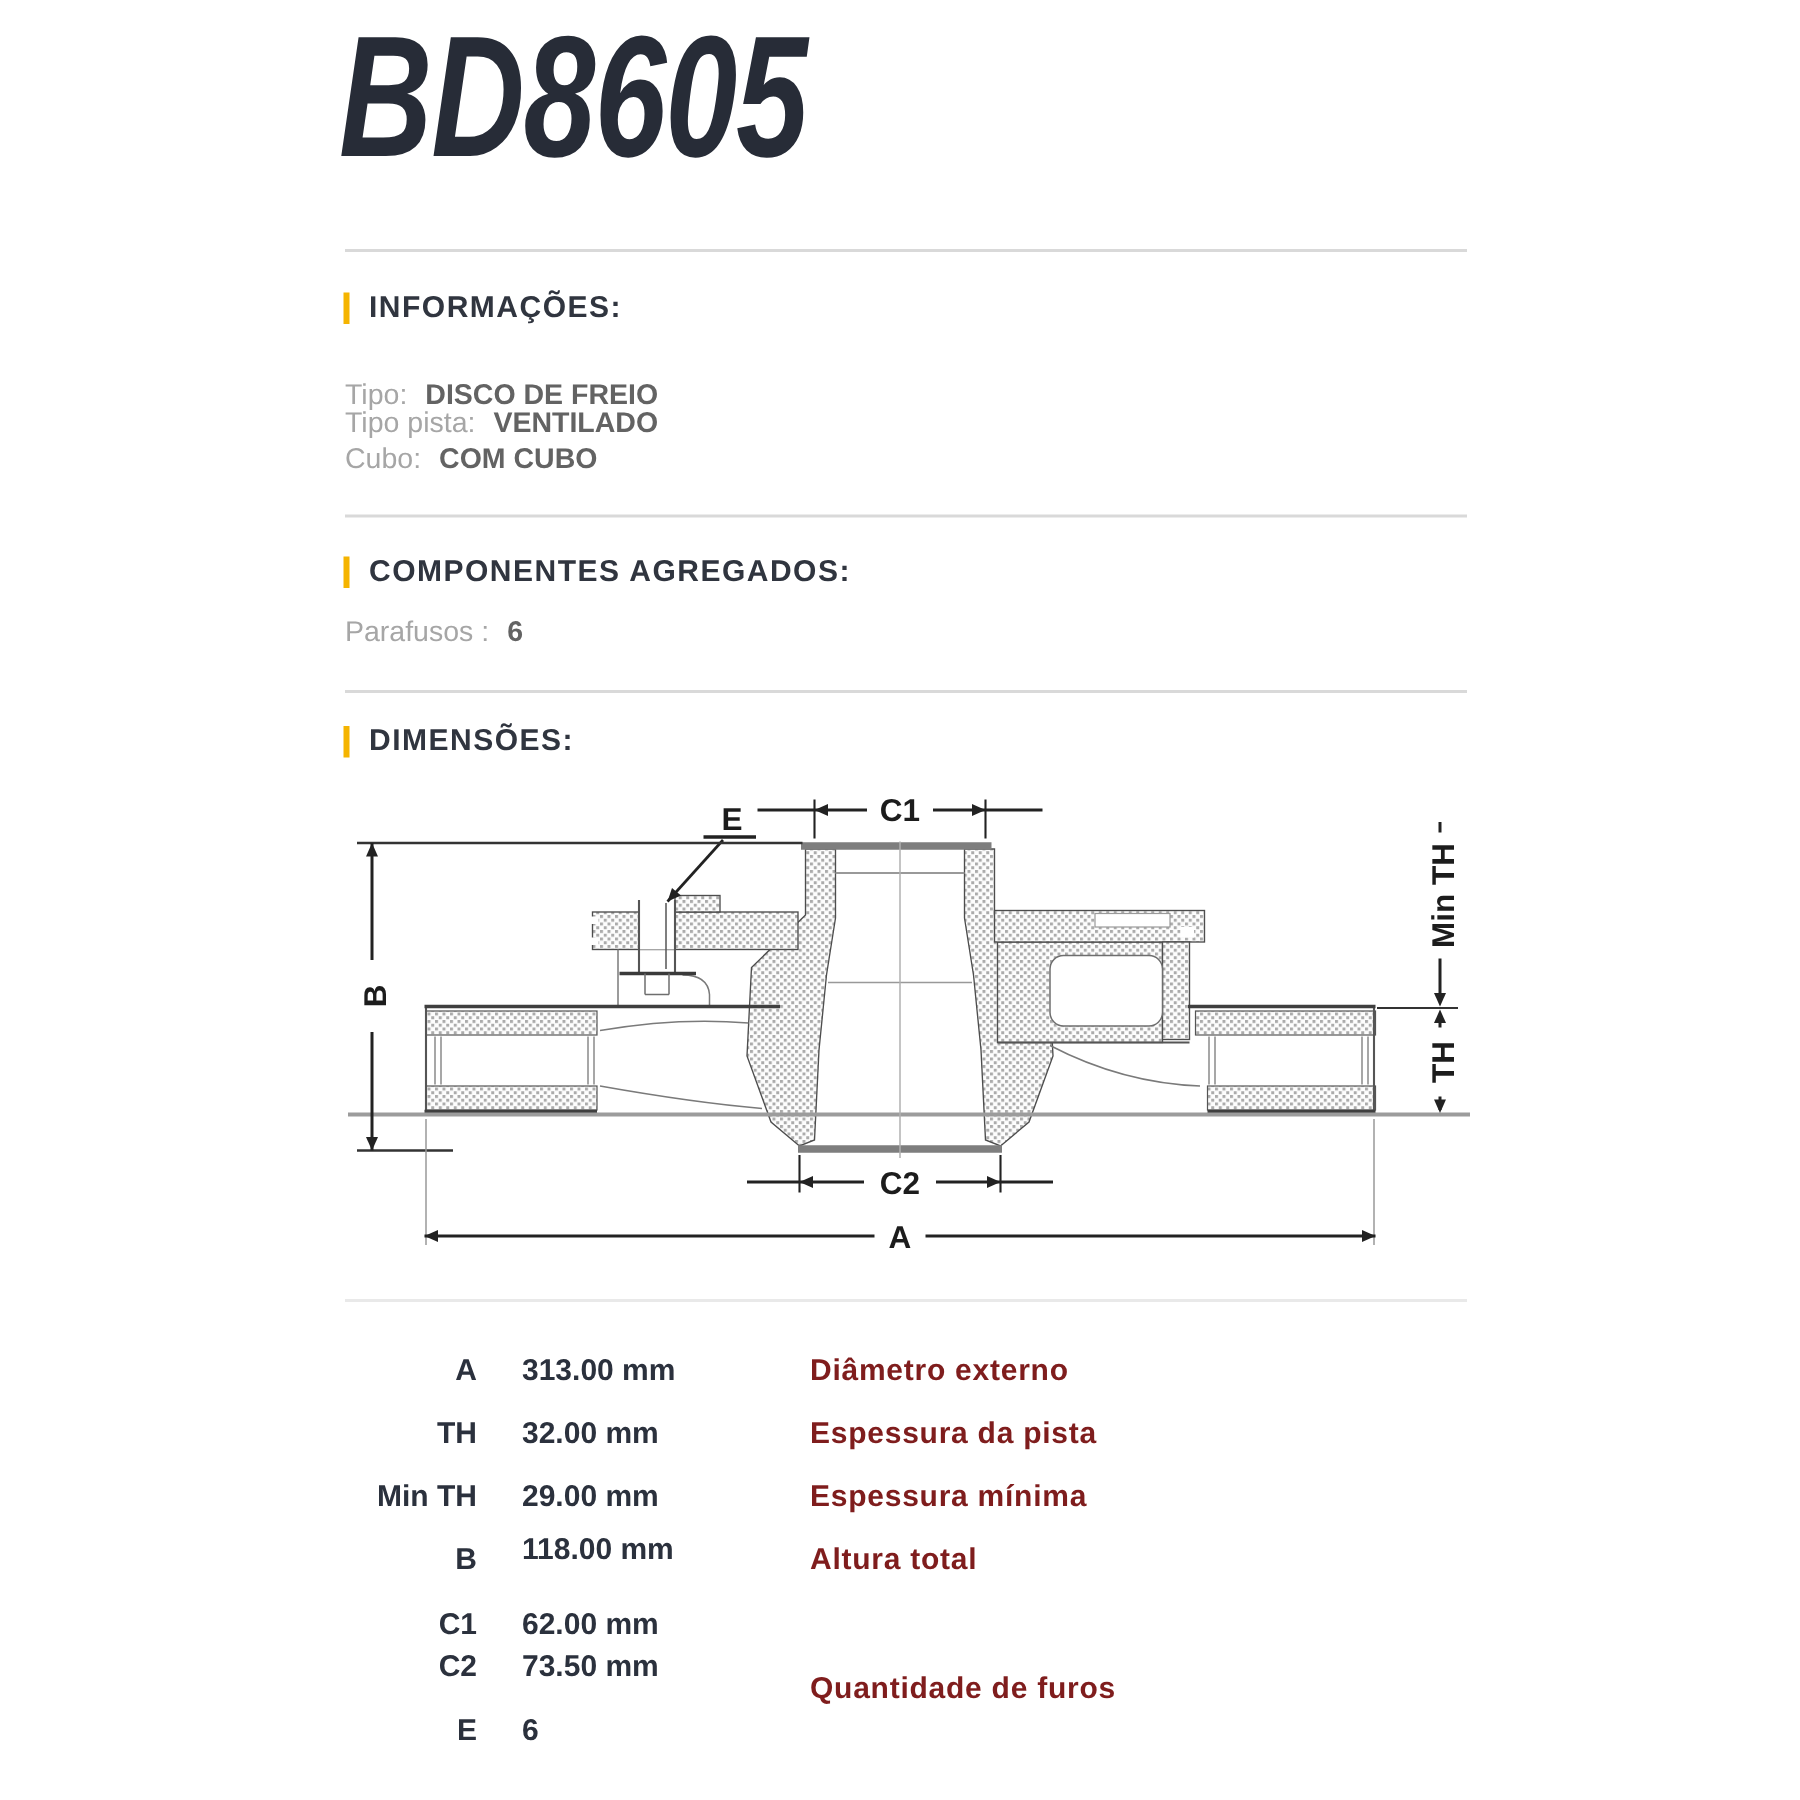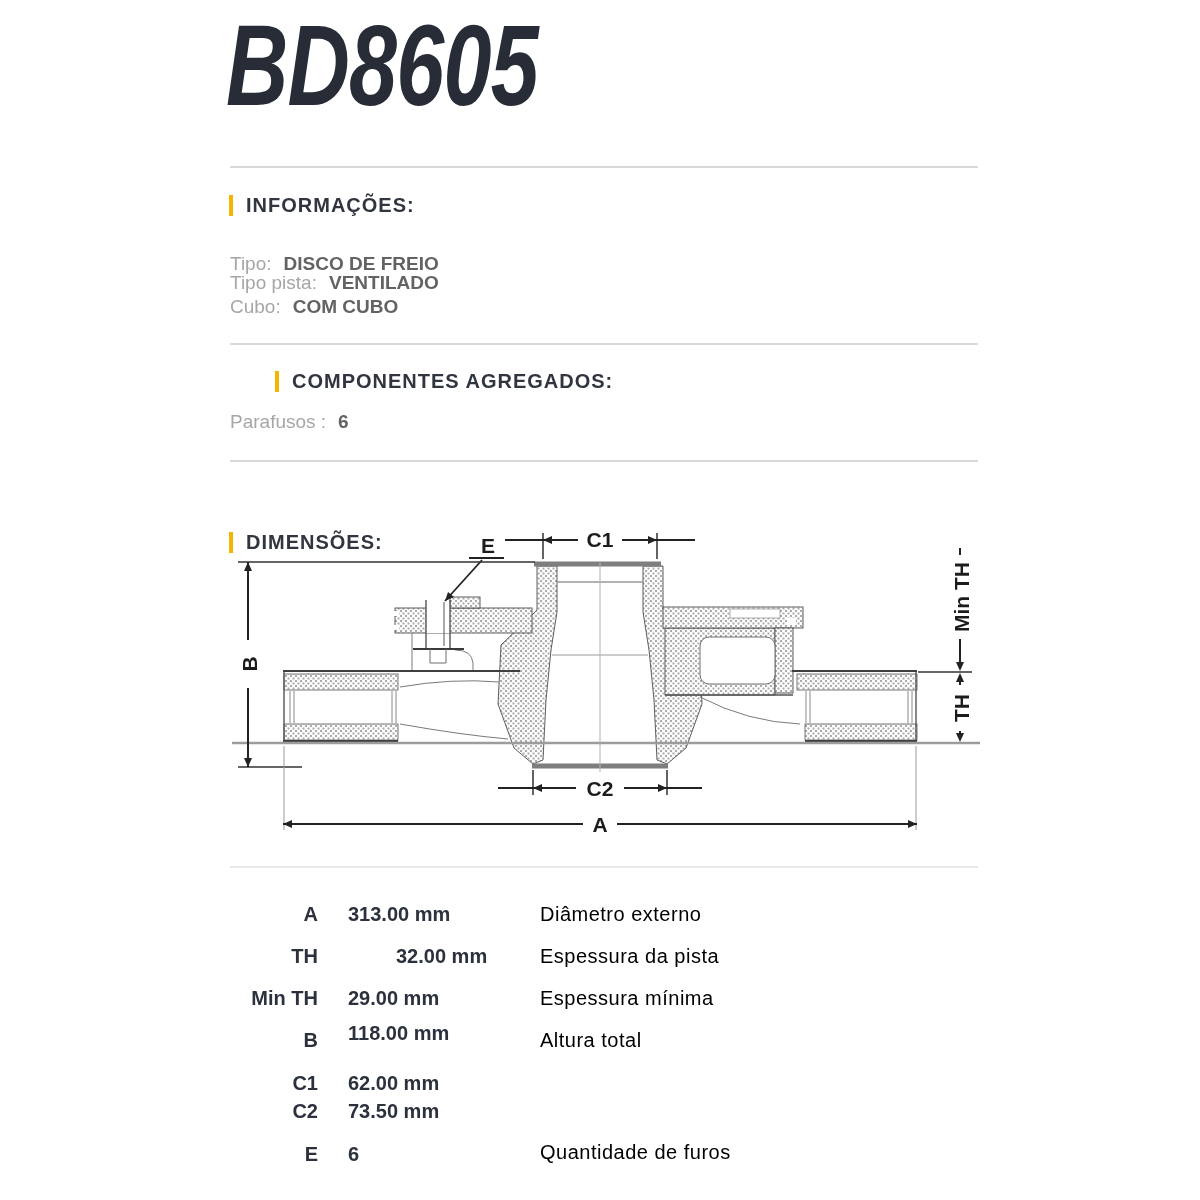--- a/index.html
+++ b/index.html
@@ -25,21 +25,21 @@
   .info-label{color:#a6a6a6;font-weight:400;margin-right:12px;}
   .info-value{color:#636363;font-weight:700;}
   .trow-key{
     width:118px;left:200px;text-align:right;
     font-size:20px;font-weight:700;color:#2b313d;white-space:nowrap;
   }
   .trow-val{
     left:348px;font-size:20px;font-weight:700;color:#2b313d;white-space:nowrap;text-align:right;
   }
   .trow-desc{
-    left:540px;font-size:20px;font-weight:400;color:#000000;
+    left:540px;font-size:20px;font-weight:700;color:#7f1d1d;
     letter-spacing:0.5px;white-space:nowrap;
   }
   svg text{
     font-family:"Liberation Sans", sans-serif;
     font-weight:700;font-size:21px;fill:#1c1c1c;
   }
 </style>
 </head>
 <body>
 
@@ -56,31 +56,31 @@
 </div>
 <div class="abs info-row" style="top:257px;margin-top:15px;">
   <span class="info-label">Tipo pista:</span><span class="info-value">VENTILADO</span>
 </div>
 <div class="abs info-row" style="top:296px;">
   <span class="info-label">Cubo:</span><span class="info-value">COM CUBO</span>
 </div>
 
 <div class="abs divider" style="top:343px;"></div>
 
-<div class="abs heading-row" style="top:370px;margin-left:46px;">
+<div class="abs heading-row" style="top:370px;">
   <span class="accent-bar"></span>
   <span class="heading-text">COMPONENTES AGREGADOS:</span>
 </div>
 <div class="abs info-row" style="top:411px;">
   <span class="info-label">Parafusos :</span><span class="info-value">6</span>
 </div>
 
 <div class="abs divider" style="top:460px;"></div>
 
-<div class="abs heading-row" style="top:483px;margin-top:48px;">
+<div class="abs heading-row" style="top:483px;">
   <span class="accent-bar"></span>
   <span class="heading-text">DIMENSÕES:</span>
 </div>
 
 <svg class="abs" style="left:215px;top:515px;" width="775" height="360" viewBox="215 515 775 360">
   <defs>
     <pattern id="hx" width="5" height="5" patternUnits="userSpaceOnUse">
       <rect width="5" height="5" fill="#fdfdfd"></rect>
       <rect x="0" y="0" width="2" height="2" fill="#ababab"></rect>
       <rect x="2.5" y="2.5" width="2" height="2" fill="#ababab"></rect>
@@ -217,33 +217,33 @@
 </svg>
 
 <div class="abs divider faint" style="top:866px;"></div>
 
 <div>
   <span class="abs trow-key" style="top:903px;">A</span>
   <span class="abs trow-val" style="top:903px;">313.00 mm</span>
   <span class="abs trow-desc" style="top:903px;">Diâmetro externo</span>
 
   <span class="abs trow-key" style="top:945px;">TH</span>
-  <span class="abs trow-val" style="top:945px;margin-left:48px;">32.00 mm</span>
+  <span class="abs trow-val" style="top:945px;">32.00 mm</span>
   <span class="abs trow-desc" style="top:945px;">Espessura da pista</span>
 
   <span class="abs trow-key" style="top:987px;">Min TH</span>
   <span class="abs trow-val" style="top:987px;">29.00 mm</span>
   <span class="abs trow-desc" style="top:987px;">Espessura mínima</span>
 
   <span class="abs trow-key" style="top:1029px;">B</span>
   <span class="abs trow-val" style="top:986px;margin-top:36px;">118.00 mm</span>
   <span class="abs trow-desc" style="top:1029px;">Altura total</span>
 
   <span class="abs trow-key" style="top:1072px;">C1</span>
   <span class="abs trow-val" style="top:1072px;">62.00 mm</span>
 
   <span class="abs trow-key" style="top:1100px;">C2</span>
   <span class="abs trow-val" style="top:1100px;">73.50 mm</span>
 
   <span class="abs trow-key" style="top:1143px;">E</span>
   <span class="abs trow-val" style="top:1143px;">6</span>
-  <span class="abs trow-desc" style="top:1141px;">Quantidade de furos</span>
+  <span class="abs trow-desc" style="top:1115px;">Quantidade de furos</span>
 </div>
 
 </body></html>

